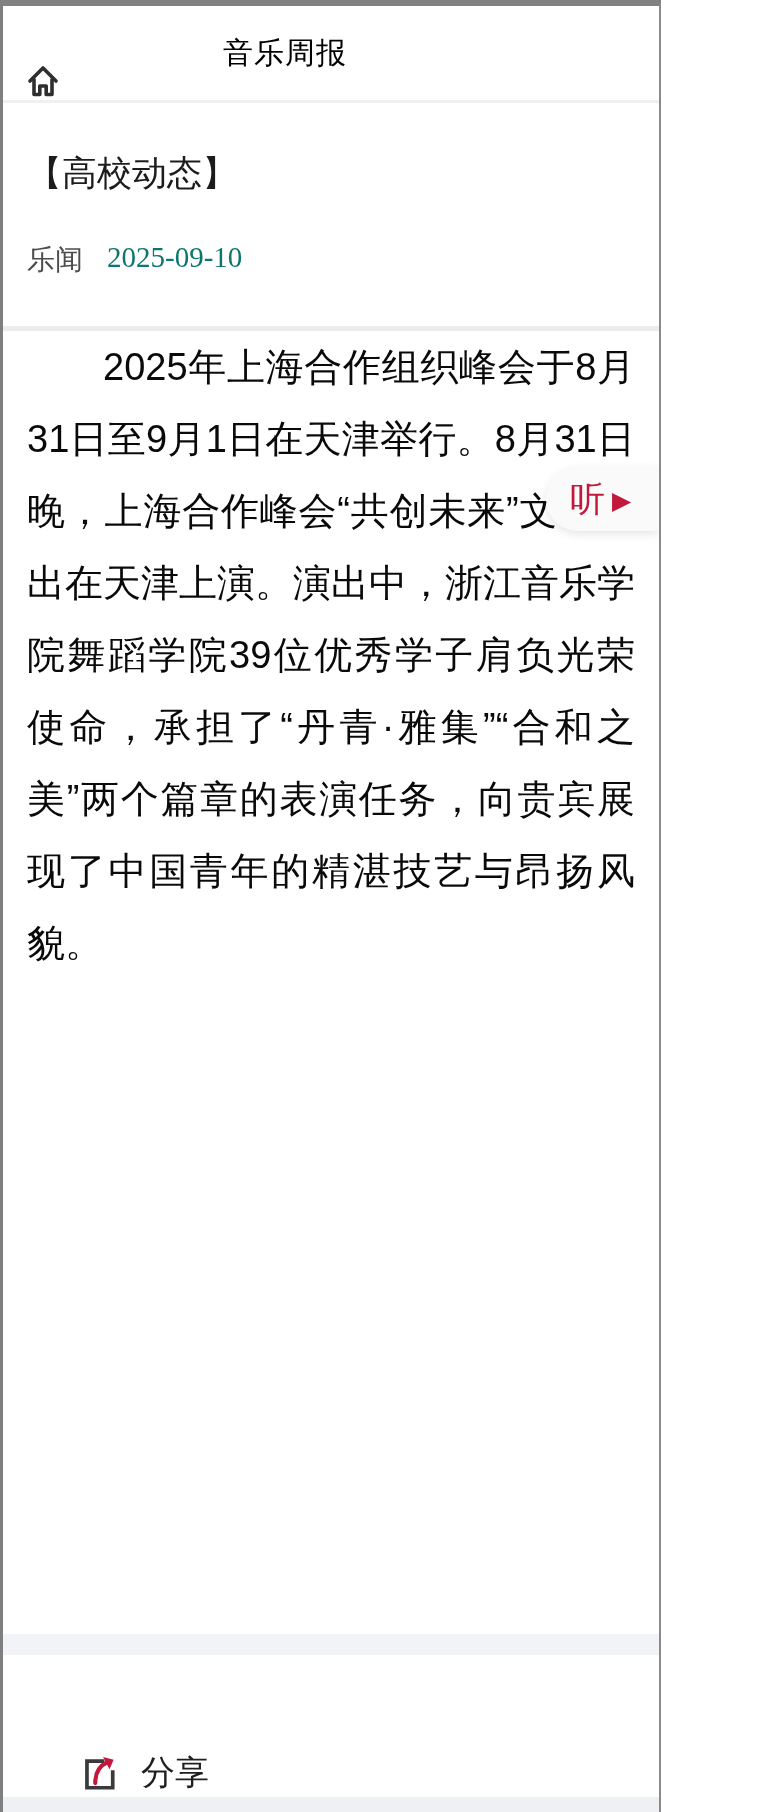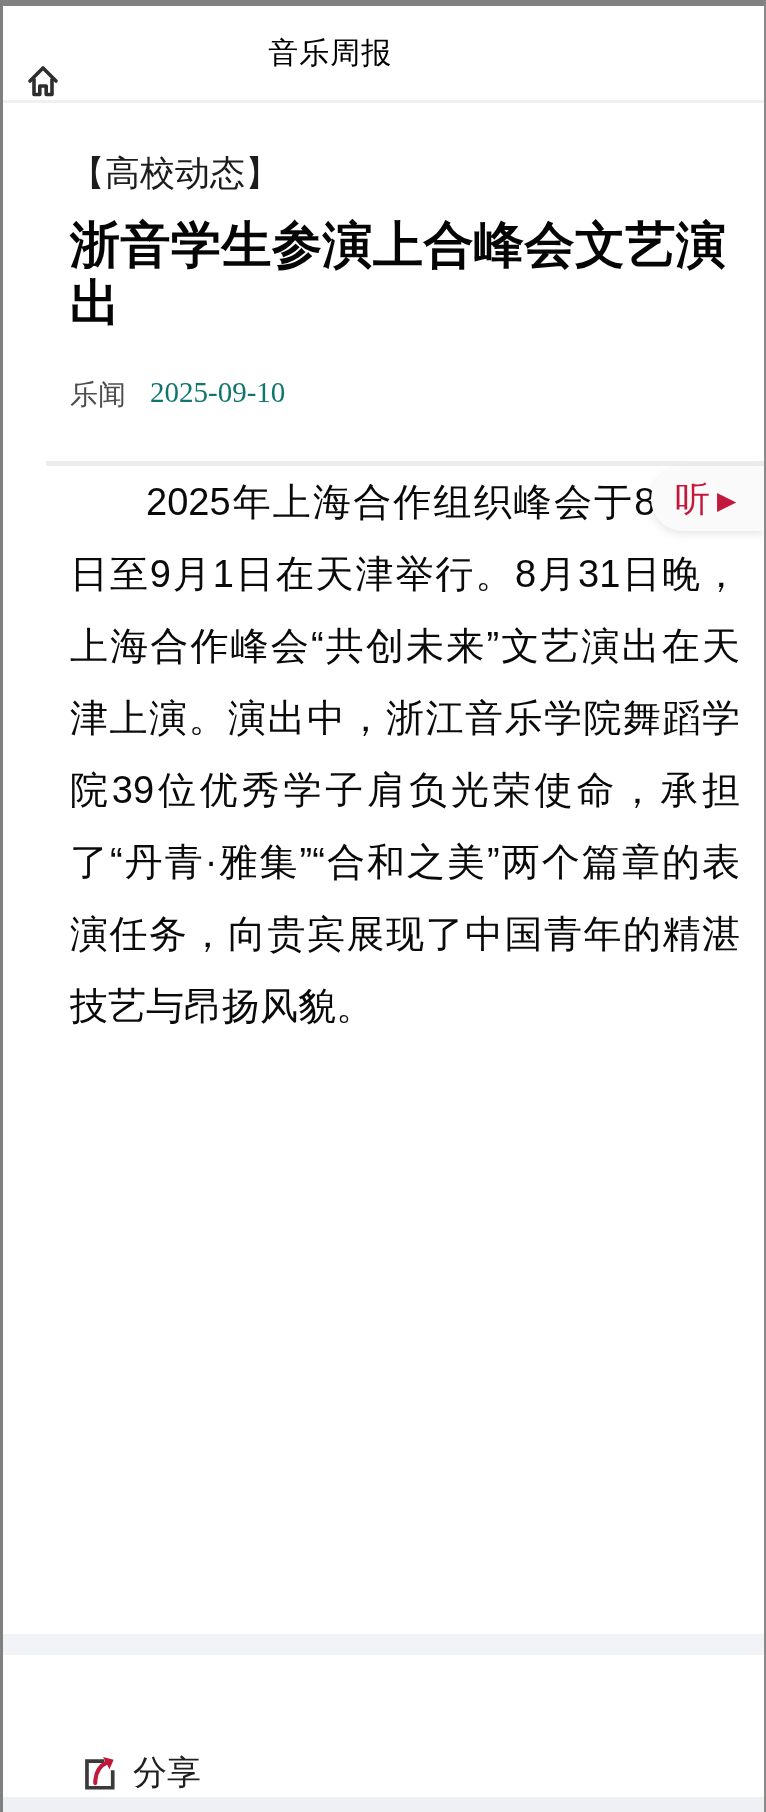--- a/index.html
+++ b/index.html
@@ -1,18 +1,18 @@
 <!DOCTYPE html>
 <html><head>
 <meta charset="utf-8">
 <style>
   html,body{margin:0;padding:0;background:#fff;}
   .page{
     position:relative;
-    width:766px;height:1812px;
+    width:661px;height:1812px;
     box-sizing:border-box;
     background:#ffffff;
     border-top:6px solid #818181;
     border-left:3px solid #7f7f7f;
     border-right:2px solid #8a8a8a;
     overflow:hidden;
     font-family:"Liberation Sans","DejaVu Sans",sans-serif;
     color:#111;
   }
   
@@ -24,21 +24,21 @@
   .home-btn{
     position:absolute;left:20px;top:55px;width:40px;height:40px;
     cursor:pointer;background:none;border:none;padding:0;
   }
   .header-title{
     position:absolute;left:0;top:0;width:86%;height:94px;
     display:flex;align-items:center;justify-content:center;
     font-size:30px;color:#000;letter-spacing:1px;
   }
   
-  .content{padding:0 24px;margin-left:43px;}
+  .content{padding:0 24px;}
   .category{margin-top:47px;font-size:35px;color:#1c1c1c;}
   .art-title{
     margin-top:20px;font-size:50px;line-height:1.15;
     font-weight:700;color:#050505;letter-spacing:0.5px;
   }
   .byline{margin-top:44px;display:flex;align-items:flex-start;}
   .author{font-size:28px;color:#4d4d4d;font-family:"Liberation Serif",serif;}
   .date{margin-left:24px;font-size:29px;color:#0f766e;font-family:"Liberation Serif",serif;}
   .byline-divider{height:5px;background:#ececec;margin:47px -24px 0 -24px;}
   .body-text{margin-top:0;font-size:38px;line-height:72px;color:#0a0a0a;text-align:justify;}
@@ -58,21 +58,21 @@
   .listen-label{font-size:35px;color:#c2183c;}
   .listen-play{font-size:25px;color:#c2183c;margin-left:7px;transform:translateY(1px);}
   
   .band-top{position:absolute;left:0;right:0;top:1628px;height:21px;background:#f1f3f7;}
   .footer-row{
     position:absolute;left:0;right:0;top:1736px;height:62px;
     display:flex;align-items:center;justify-content:space-between;
     padding:0 72px;box-sizing:border-box;
   }
   .footer-btn{
-    display:flex;align-items:center;gap:12px;
+    display:flex;align-items:center;gap:20px;
     background:none;border:none;padding:0;cursor:pointer;
     font-family:inherit;
   }
   .footer-label{font-size:34px;color:#1f1f1f;}
   .band-bottom{position:absolute;left:0;right:0;bottom:0;height:15px;background:#eef0f4;}
   svg{display:block;}
 </style>
 </head>
 <body>
 
@@ -85,21 +85,20 @@
           <path d="M7 20 L20 7 L33 20" fill="none" stroke="#2e2e2e" stroke-width="3.6" stroke-linejoin="round" stroke-linecap="round"></path>
           <path d="M11 17.5 V33.5 H16.8 V25 H23.2 V33.5 H29 V17.5" fill="none" stroke="#2e2e2e" stroke-width="3.6" stroke-linejoin="round"></path>
         </svg>
       </span>
     </button>
     <div class="header-title">音乐周报</div>
   </div>
 
   <div class="content">
     <div class="category">【高校动态】</div>
-    <h1 class="art-title">浙音学生参演上合峰会文艺演出</h1>
     <div class="byline">
       <span class="author">乐闻</span>
       <span class="date">2025-09-10</span>
     </div>
     <div class="byline-divider"></div>
     <div class="body-text">
       <p>2025年上海合作组织峰会于8月31日至9月1日在天津举行。8月31日晚，上海合作峰会“共创未来”文艺演出在天津上演。演出中，浙江音乐学院舞蹈学院39位优秀学子肩负光荣使命，承担了“丹青·雅集”“合和之美”两个篇章的表演任务，向贵宾展现了中国青年的精湛技艺与昂扬风貌。</p>
     </div>
   </div>
 

